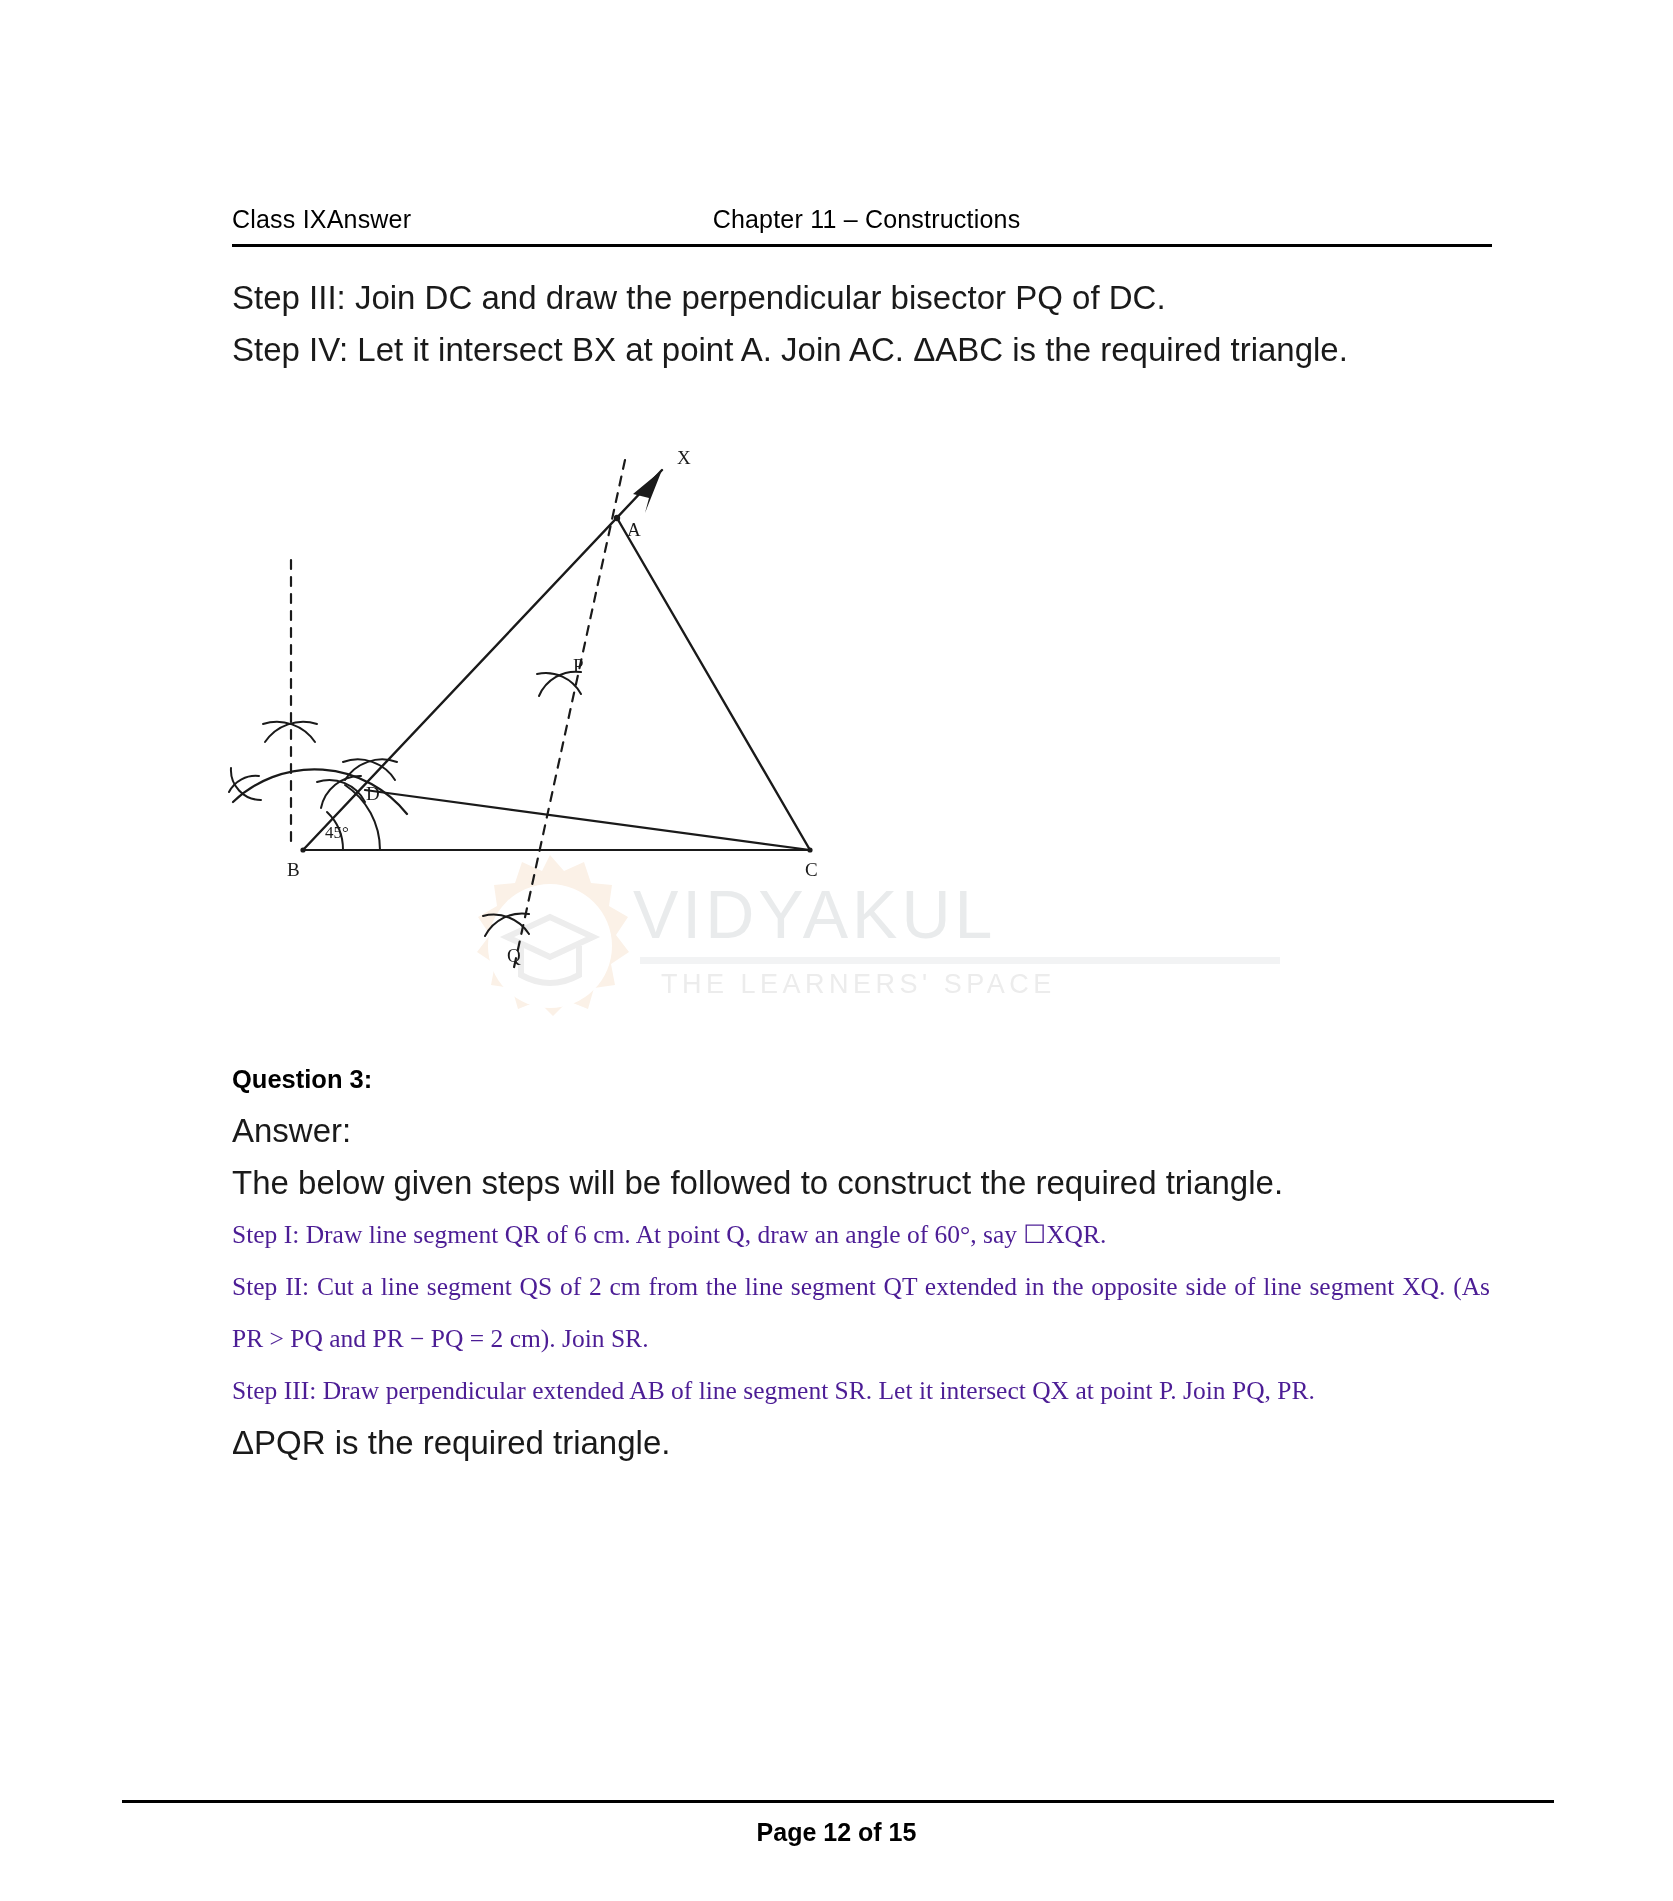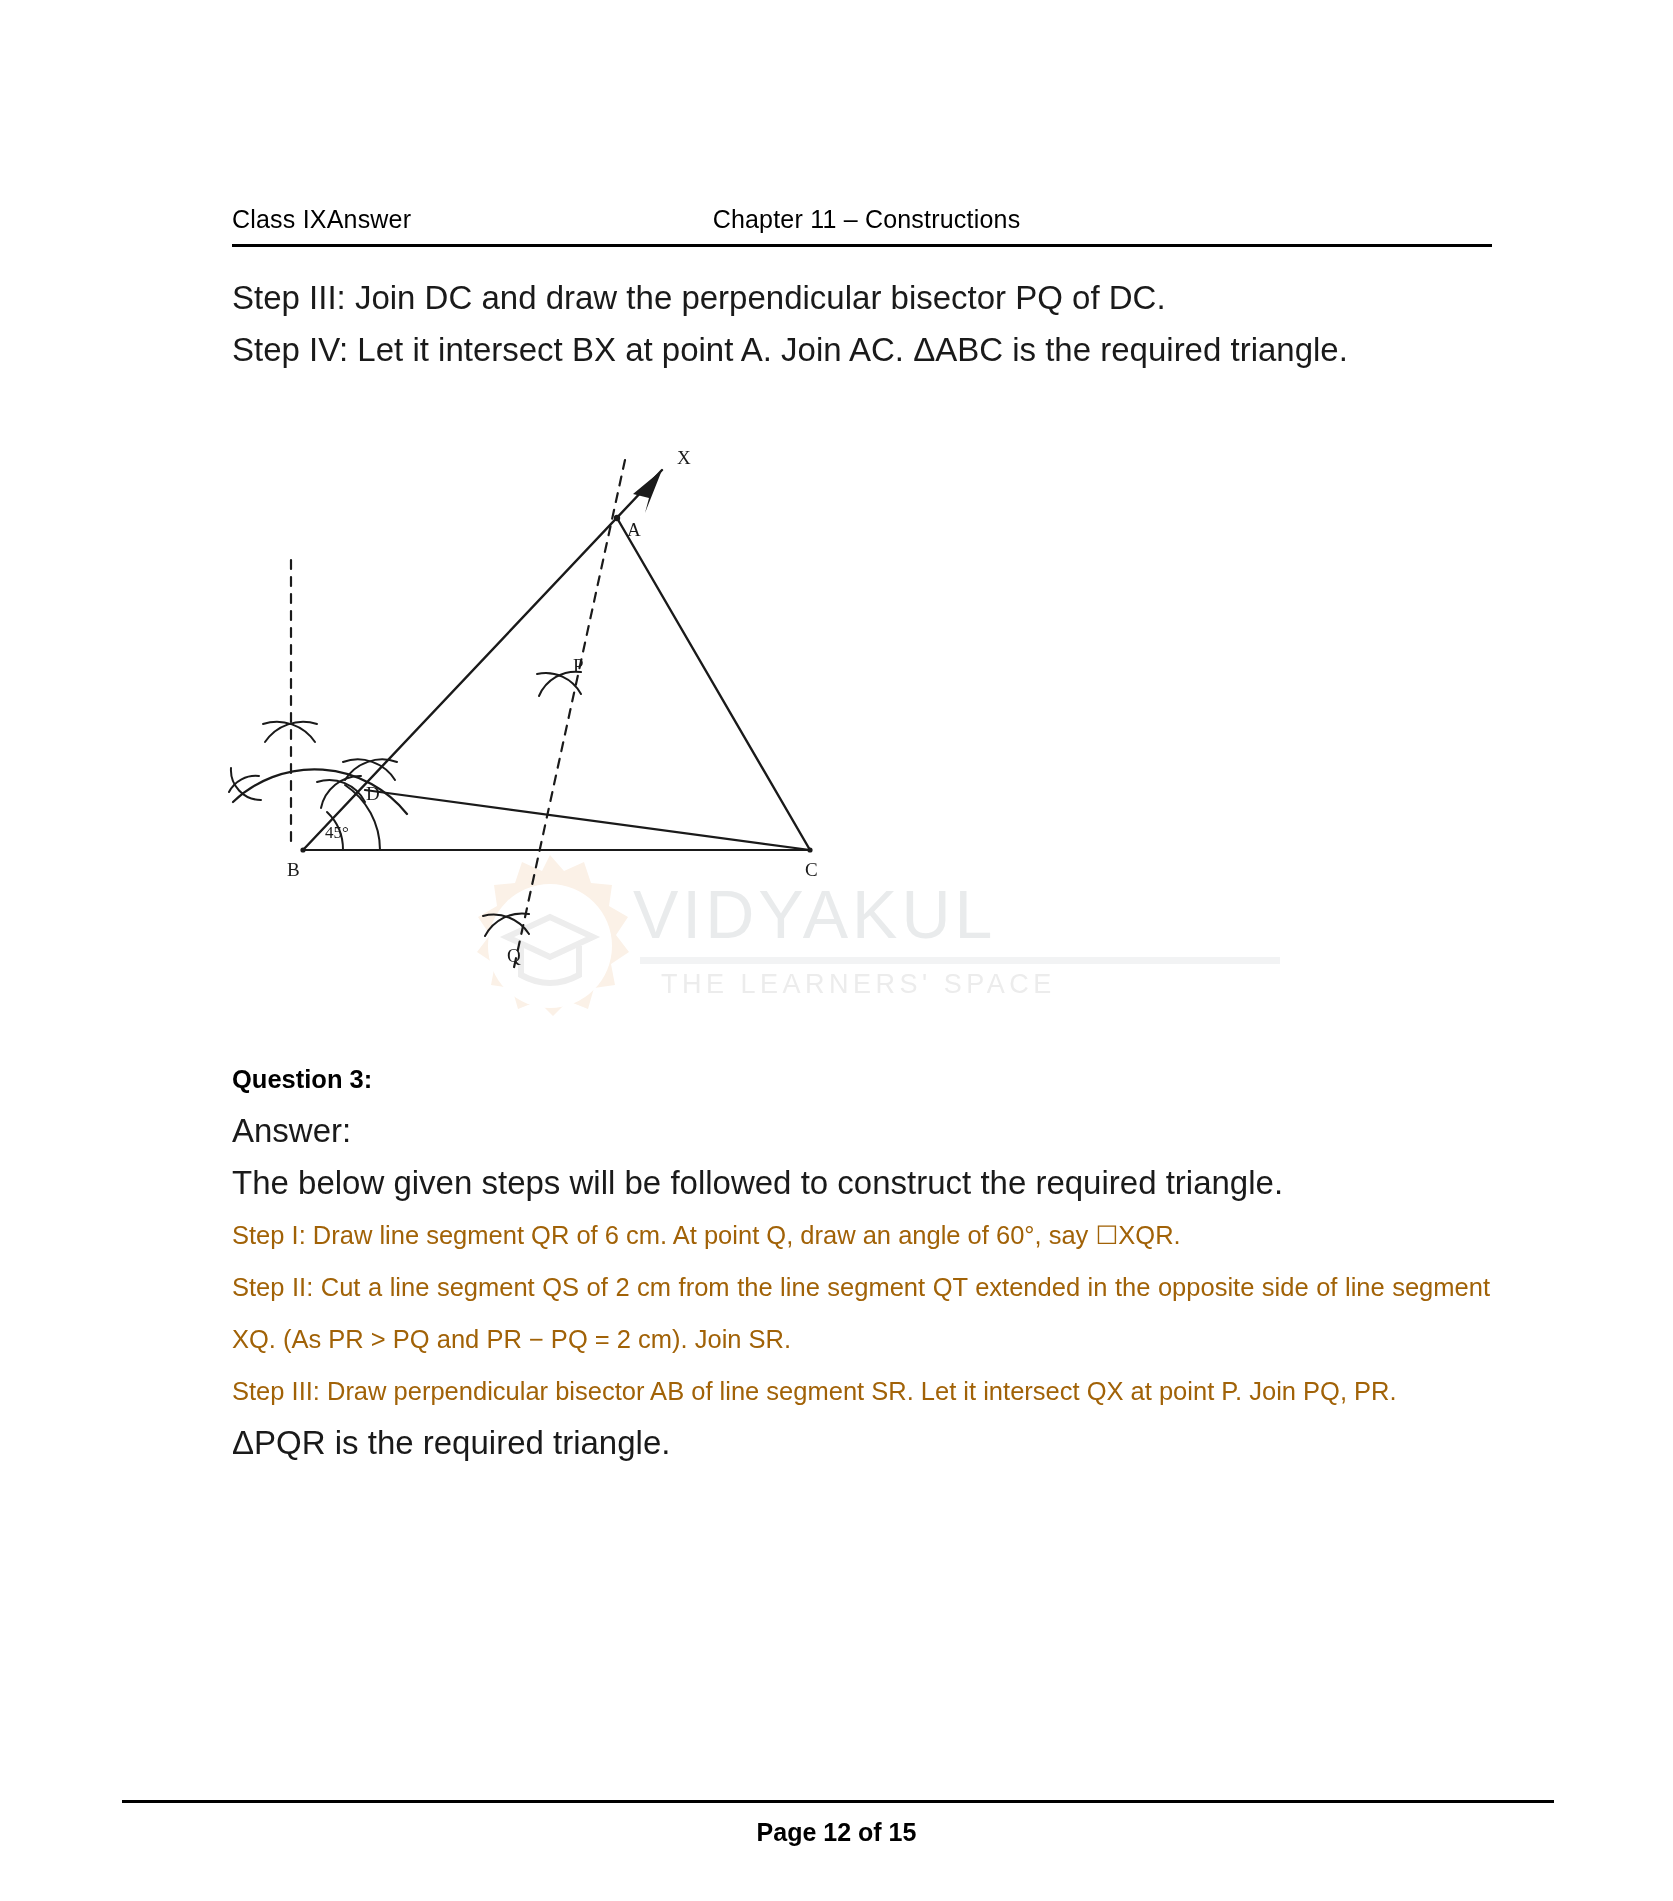--- a/index.html
+++ b/index.html
@@ -56,23 +56,24 @@
   }
   .line {
     font-size: 33px;
     line-height: 52px;
     color: #1a1a1a;
     white-space: nowrap;
   }
   .para {
     font-size: 25.5px;
     line-height: 52px;
-    color: #a16207;
+    color: #4c1d95;
     text-align: justify;
     text-align-last: left;
+    font-family: Liberation Serif, serif;
   }
   .para.justify-all { text-align: justify; }
   .qlabel {
     font-size: 25.5px;
     line-height: 52px;
     font-weight: bold;
     color: #000000;
   }
 
   
@@ -239,20 +240,20 @@
       <text class="lbl-sm" x="100" y="466">45°</text>
     </svg>
   </div>
 
   <div class="content" style="top:1053px;">
     <div class="qlabel">Question 3:</div>
     <div class="line">Answer:</div>
     <div class="line">The below given steps will be followed to construct the required triangle.</div>
     <div class="para">Step I: Draw line segment QR of 6 cm. At point Q, draw an angle of 60°, say ☐XQR.</div>
     <div class="para justify-all">Step II: Cut a line segment QS of 2 cm from the line segment QT extended in the opposite side of line segment XQ. (As PR &gt; PQ and PR − PQ = 2 cm). Join SR.</div>
-    <div class="para justify-all">Step III: Draw perpendicular bisector AB of line segment SR. Let it intersect QX at point P. Join PQ, PR.</div>
+    <div class="para justify-all">Step III: Draw perpendicular extended AB of line segment SR. Let it intersect QX at point P. Join PQ, PR.</div>
     <div class="line">ΔPQR is the required triangle.</div>
   </div>
 
   <div class="footer-rule"></div>
   <div class="footer">Page 12 of 15</div>
 
 </div>
 
 </body></html>

